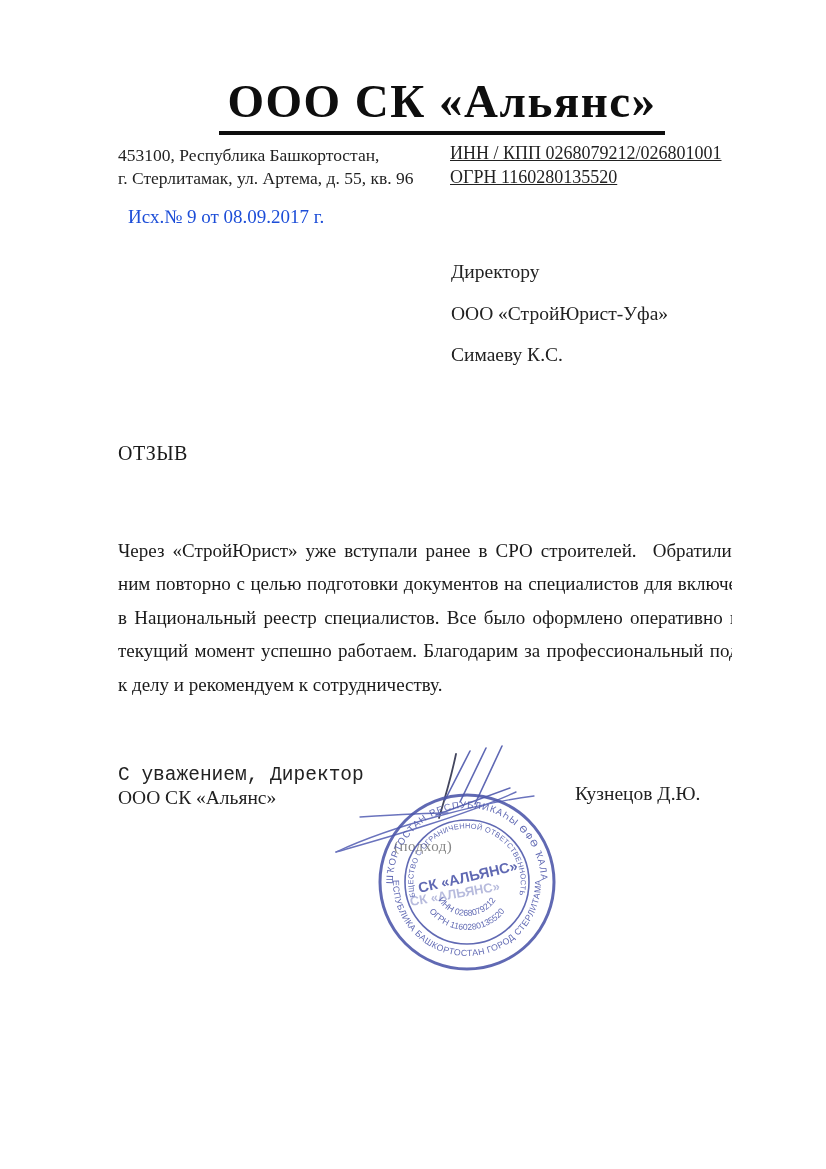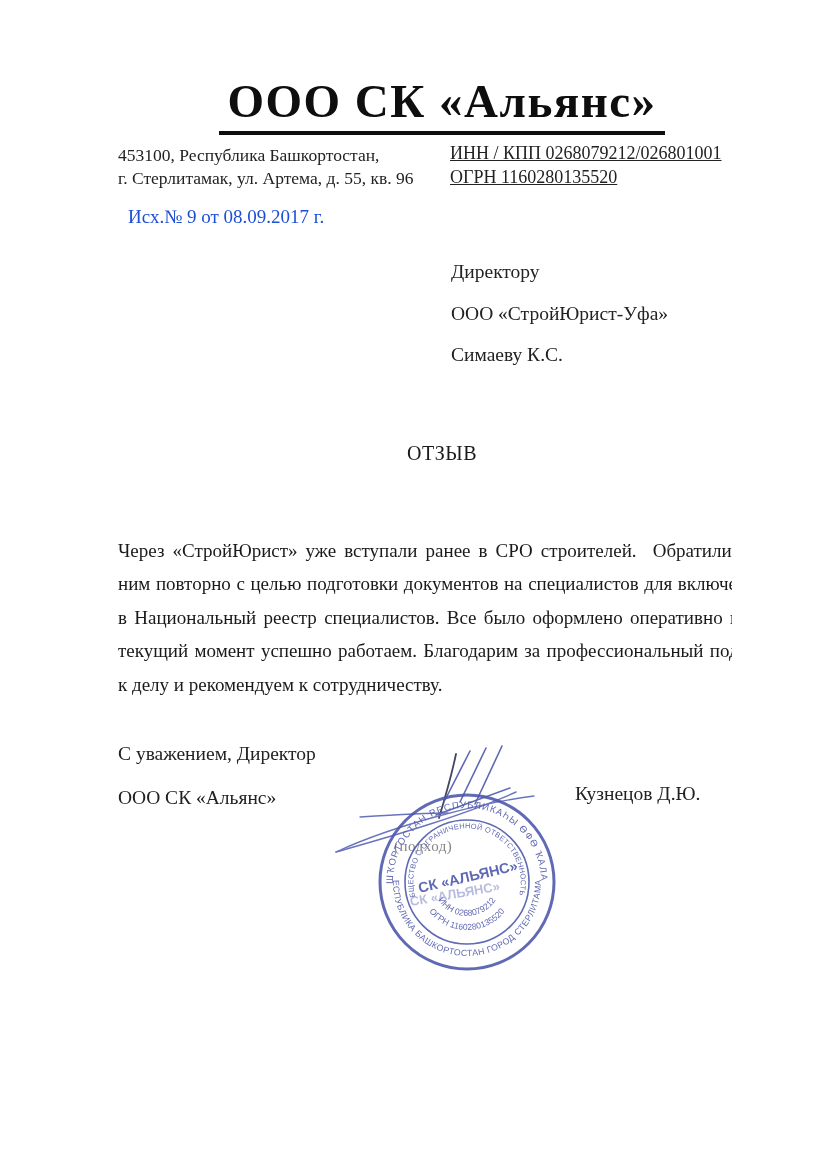--- a/index.html
+++ b/index.html
@@ -35,30 +35,30 @@
   .reference{
     top:206px;left:118px;
     font-size:19px;color:#1d4ed8;margin-left:10px;
   }
   .recipient{
     top:251px;left:451px;
     font-size:19.5px;line-height:41.5px;color:#222;
   }
   .heading{
     top:442px;left:118px;width:648px;
-    text-align:center;
+    text-align:left;
     font-size:20px;letter-spacing:0.5px;color:#1a1a1a;
   }
   .body-par{
     top:534px;left:118px;width:648px;
     font-size:19px;line-height:33.4px;
     text-align:justify;color:#1a1a1a;
     white-space:pre-wrap;
   }
-  .signoff-1{top:743px;left:118px;font-size:19.5px;color:#222;}
+  .signoff-1{top:764px;left:118px;font-size:19.5px;color:#222;font-family:Liberation Mono, monospace;}
   .signoff-2{top:787px;left:118px;font-size:19.5px;color:#222;}
   .signer{top:783px;left:575px;font-size:19.5px;color:#222;}
   .podpis{top:838px;left:394px;font-size:15px;color:#868686;letter-spacing:0.5px;}
   .signature-svg{top:736px;left:318px;width:260px;height:130px;}
   .stamp-svg{top:772px;left:357px;width:220px;height:220px;opacity:0.88;}
 </style>
 </head>
 <body>
 
 <div class="page">

